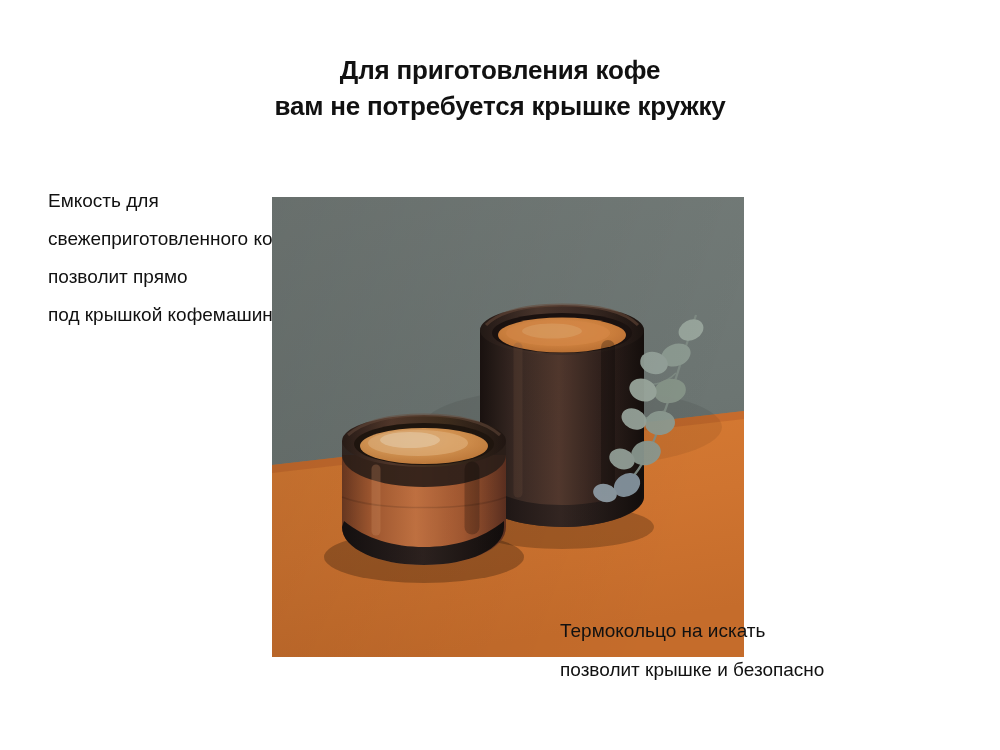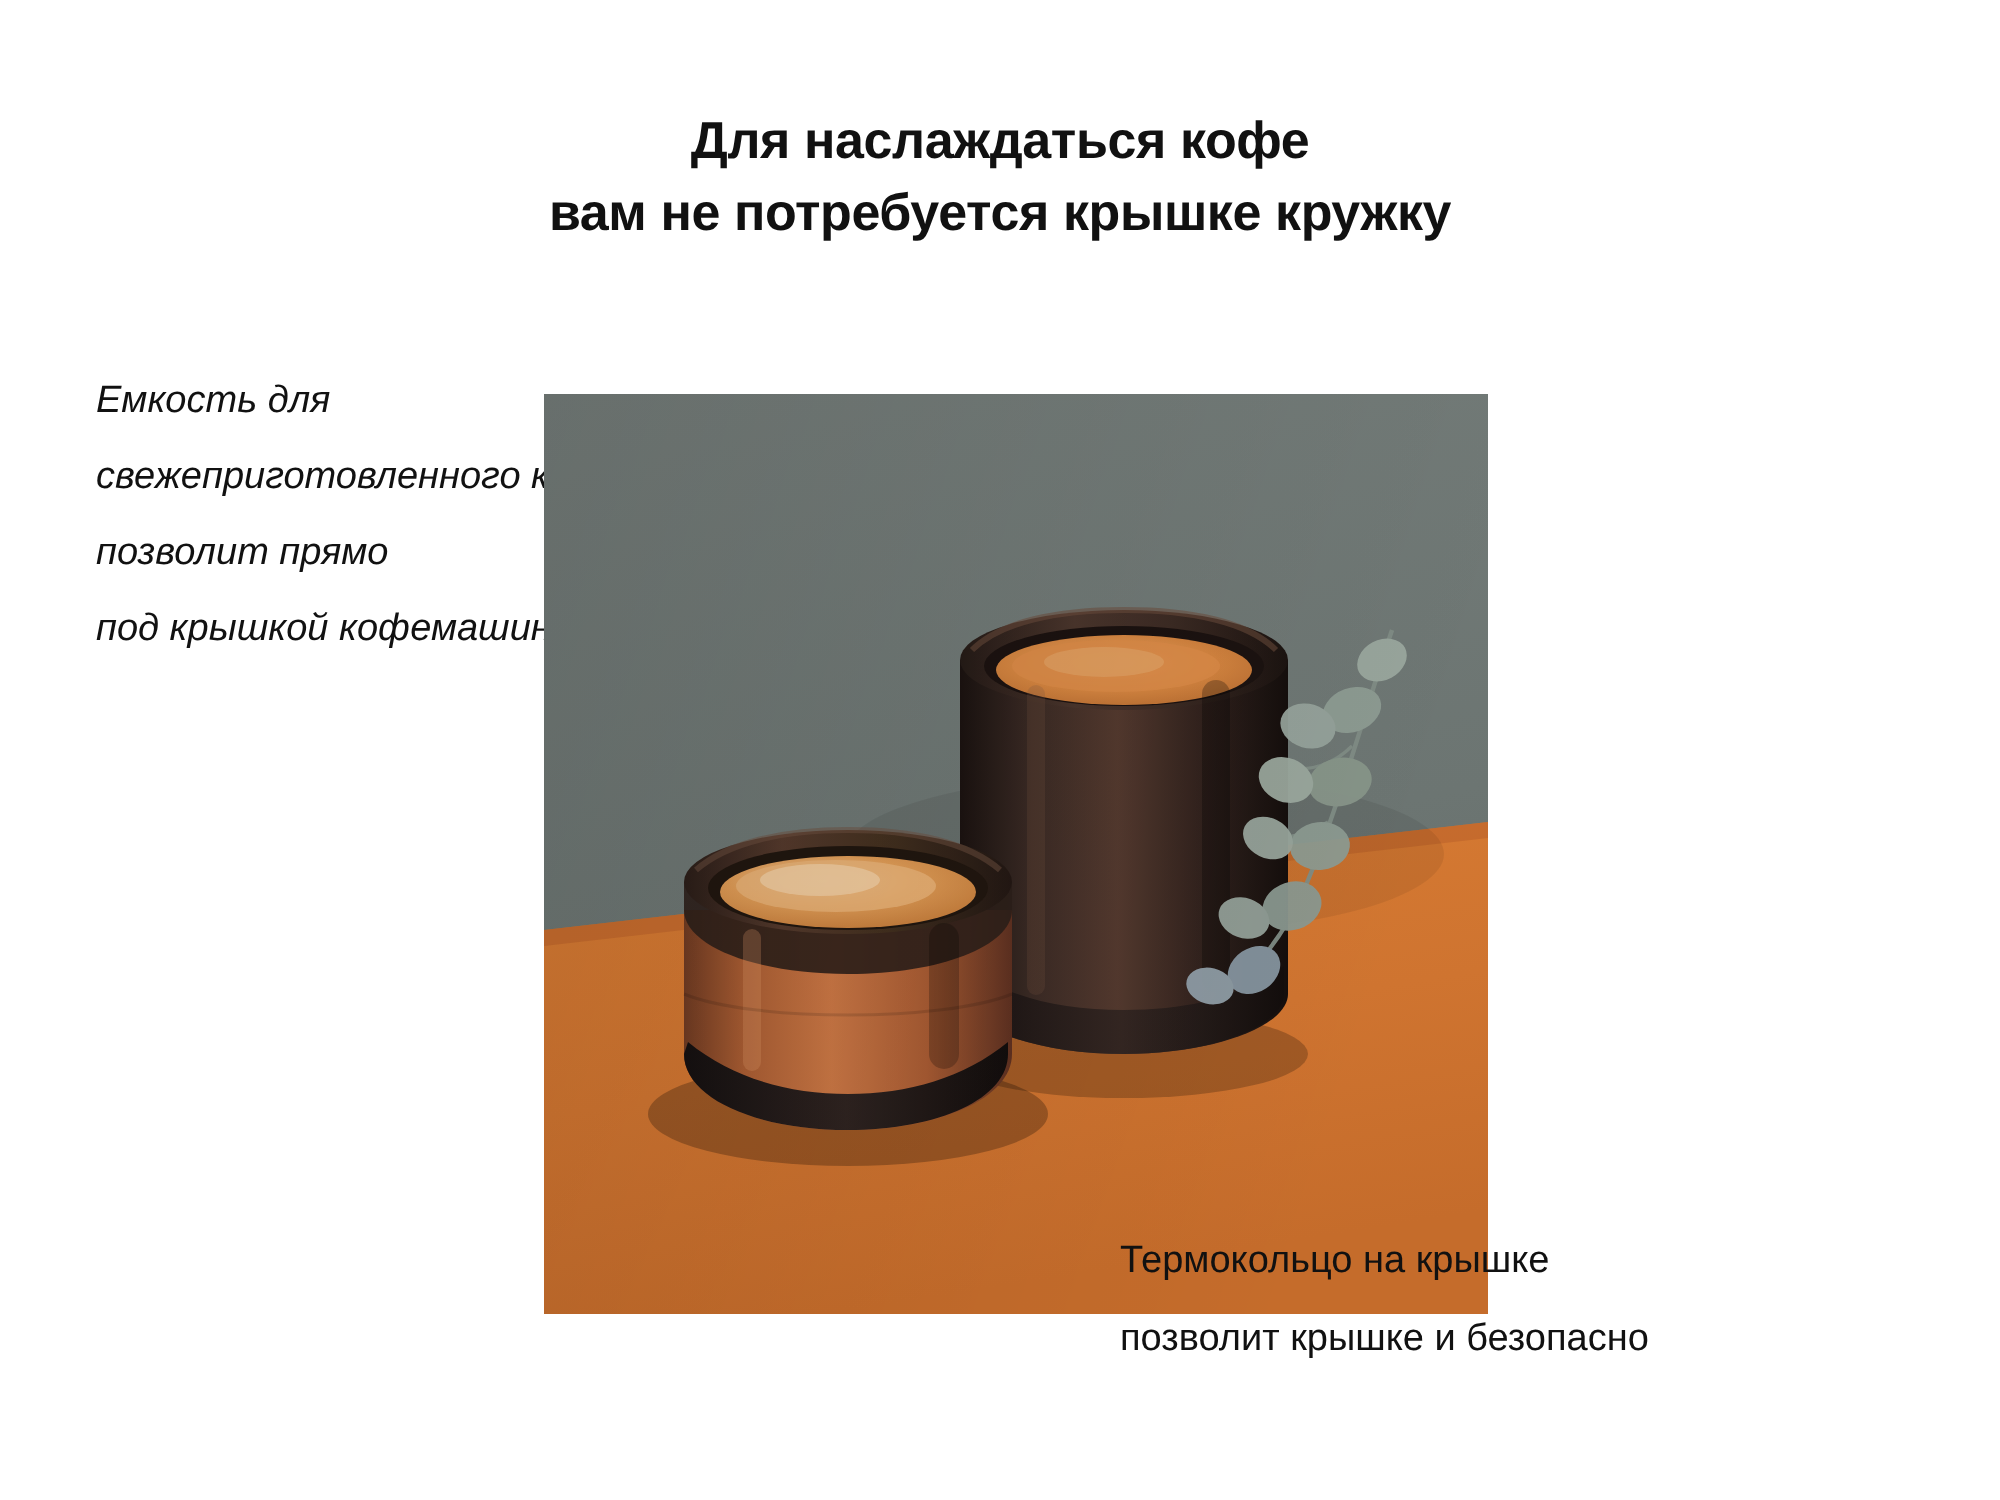--- a/index.html
+++ b/index.html
@@ -41,21 +41,20 @@
 
   
   .caption-left {
     position: absolute;
     top: 182px;
     left: 48px;
     width: 420px;
     font-size: 19px;
     line-height: 2.0;
     color: #111111;
-    font-style: italic;
   }
   .caption-left .line {
     display: block;
     white-space: nowrap;
   }
 
   
   .caption-bottom {
     position: absolute;
     top: 612px;
@@ -85,21 +84,21 @@
     width: 100%;
     height: 100%;
   }
 </style>
 </head>
 <body>
 
 <div class="slide">
 
   <h1 class="heading">
-    <span class="line">Для наслаждаться кофе</span>
+    <span class="line">Для приготовления кофе</span>
     <span class="line">вам не потребуется крышке кружку</span>
   </h1>
 
   <div class="caption-left">
     <span class="line">Емкость для</span>
     <span class="line">свежеприготовленного кофе</span>
     <span class="line">позволит прямо</span>
     <span class="line">под крышкой кофемашины</span>
   </div>
 
@@ -227,17 +226,17 @@
         <path d="M104,272 L104,334" stroke="#e09a6a" stroke-width="9" opacity="0.28" stroke-linecap="round"></path>
         <path d="M200,272 L200,330" stroke="#000000" stroke-width="15" opacity="0.22" stroke-linecap="round"></path>
         <path d="M70,300 C104,314 200,314 234,300" fill="none" stroke="#000000" stroke-width="1.5" opacity="0.12"></path>
       </g>
 
       <rect x="0" y="0" width="472" height="460" fill="url(#shadowFade)" opacity="0.35"></rect>
     </svg>
   </div>
 
   <div class="caption-bottom">
-    <span class="line">Термокольцо на крышке</span>
+    <span class="line">Термокольцо на искать</span>
     <span class="line">позволит крышке и безопасно</span>
   </div>
 
 </div>
 
 </body></html>

